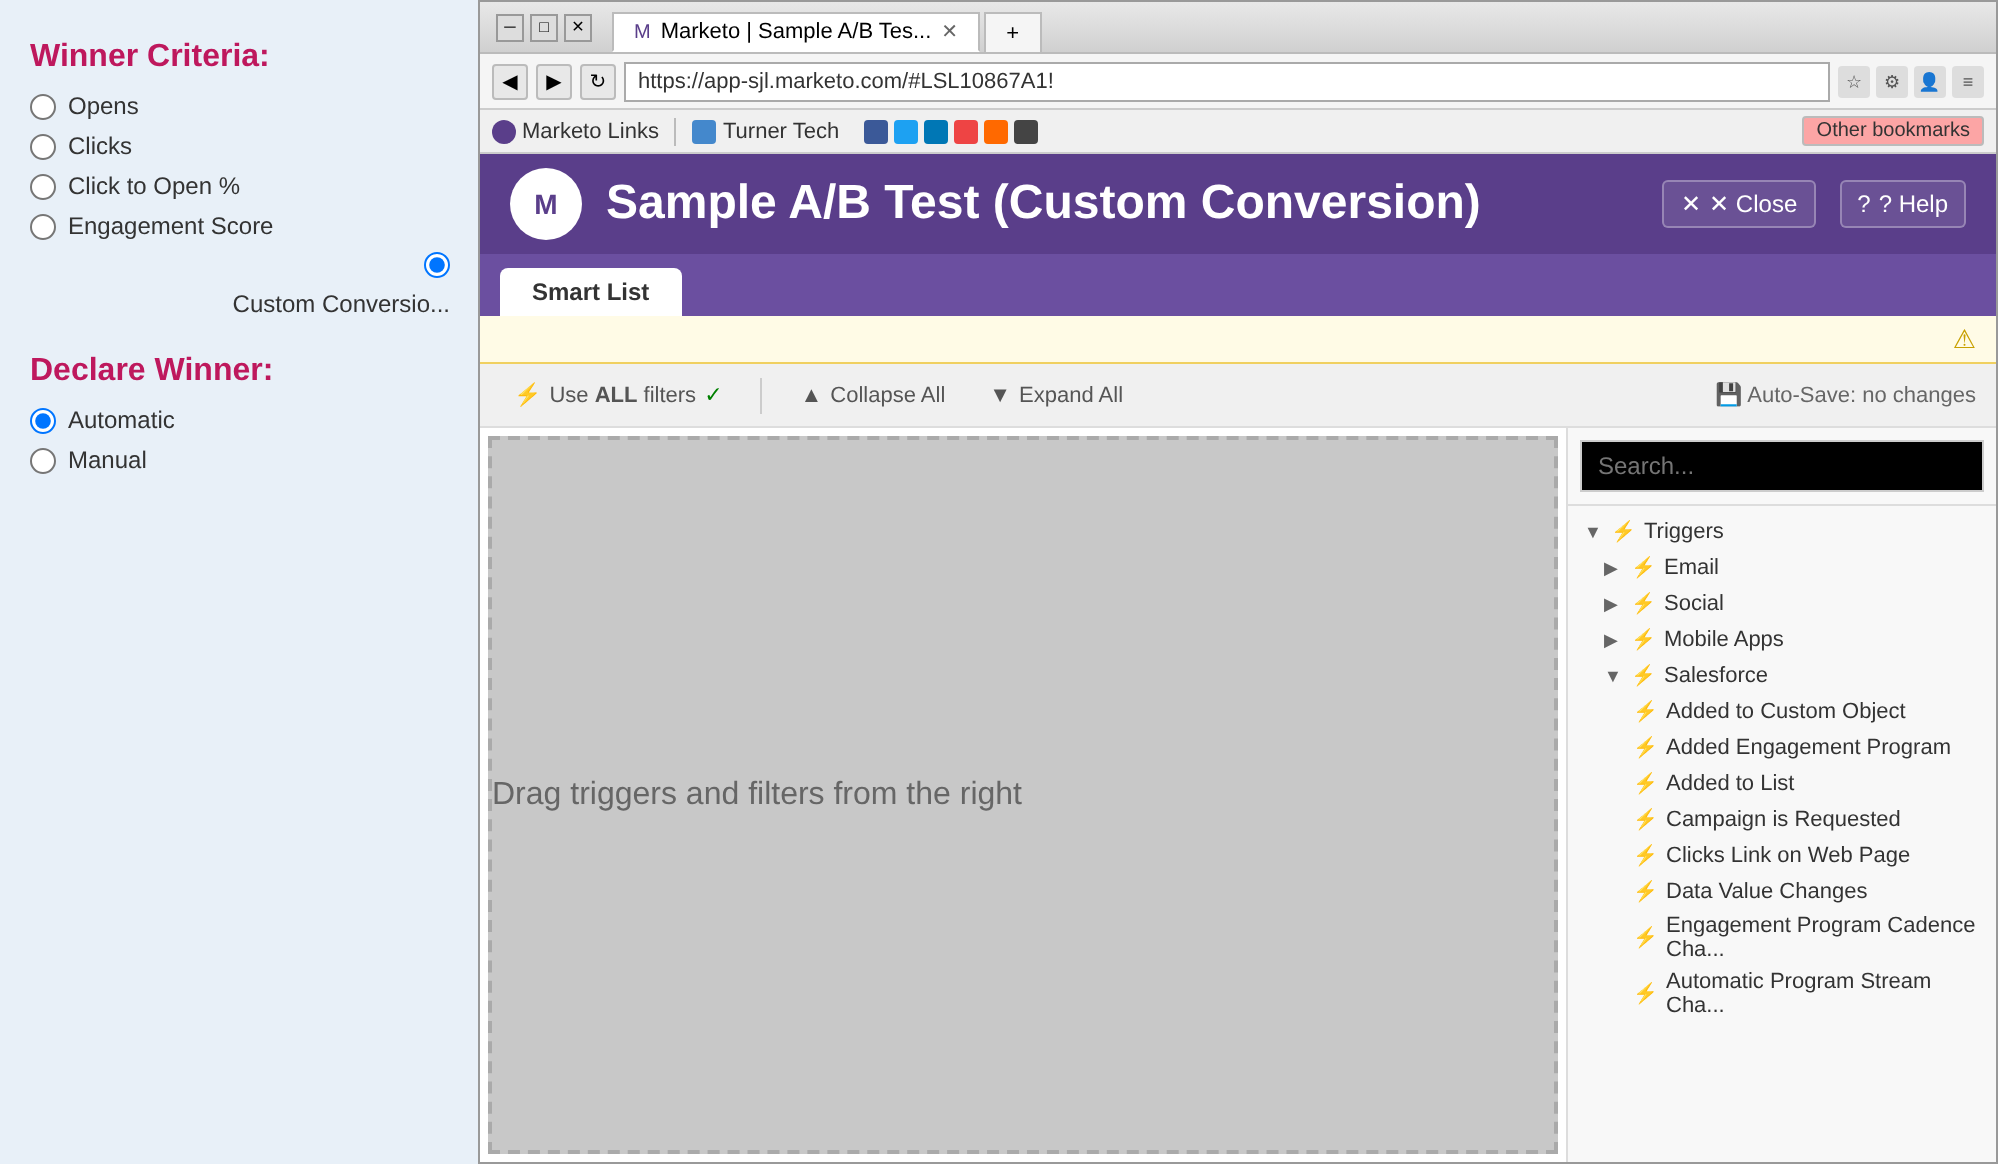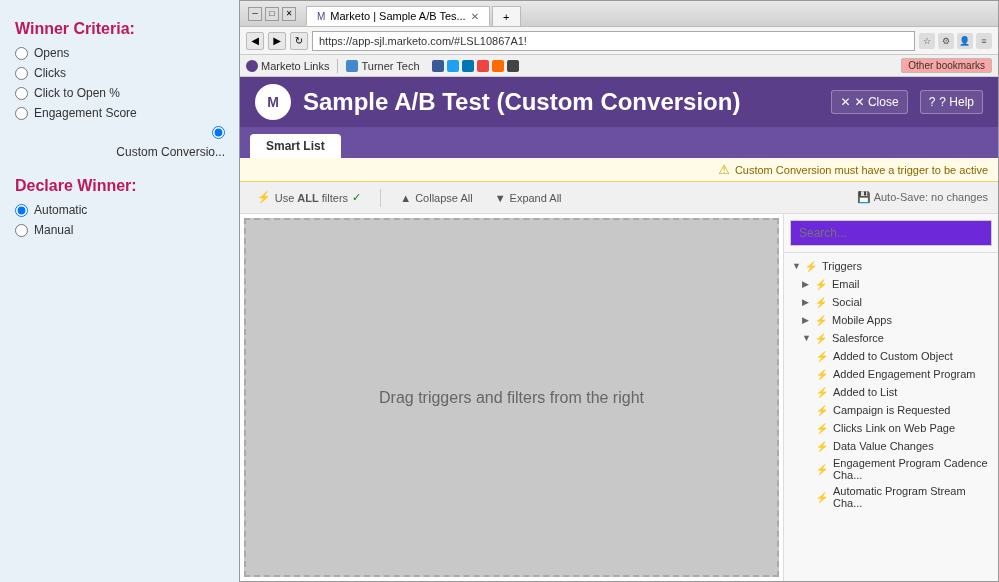--- a/index.html
+++ b/index.html
@@ -291,21 +291,21 @@
       overflow: hidden;
     }
 
     
     .drop-zone {
       flex: 1;
       background: #c8c8c8;
       border: 2px dashed #aaa;
       display: flex;
       align-items: center;
-      justify-content: center;
+      justify-content: flex-start;
       color: #666;
       font-size: 16px;
       margin: 4px;
     }
 
     
     .right-panel {
       width: 215px;
       background: #f8f8f8;
       border-left: 1px solid #ddd;
@@ -317,21 +317,21 @@
       padding: 6px;
       border-bottom: 1px solid #ddd;
     }
     .search-input {
       width: 100%;
       height: 26px;
       border: 1px solid #ccc;
       padding: 0 8px;
       font-size: 12px;
       color: #aaa;
-      background: #6d28d9;
+      background: #000000;
     }
 
     
     .tree-container {
       flex: 1;
       overflow-y: auto;
       padding: 4px 0;
       position: relative;
     }
     .tree-container::-webkit-scrollbar { width: 8px; }
@@ -492,21 +492,20 @@
         <span>? Help</span>
       </div>
     </div>
 
     <div class="app-tabs">
       <div class="app-tab active">Smart List</div>
     </div>
 
     <div class="warning-bar">
       <span class="warning-icon">⚠</span>
-      <span>Custom Conversion must have a trigger to be active</span>
     </div>
 
     <div class="toolbar">
       <div class="toolbar-btn">
         <span>⚡</span>
         <span>Use <strong>ALL</strong> filters</span>
         <span style="color:green;">✓</span>
       </div>
       <div class="toolbar-separator"></div>
       <div class="toolbar-btn">

